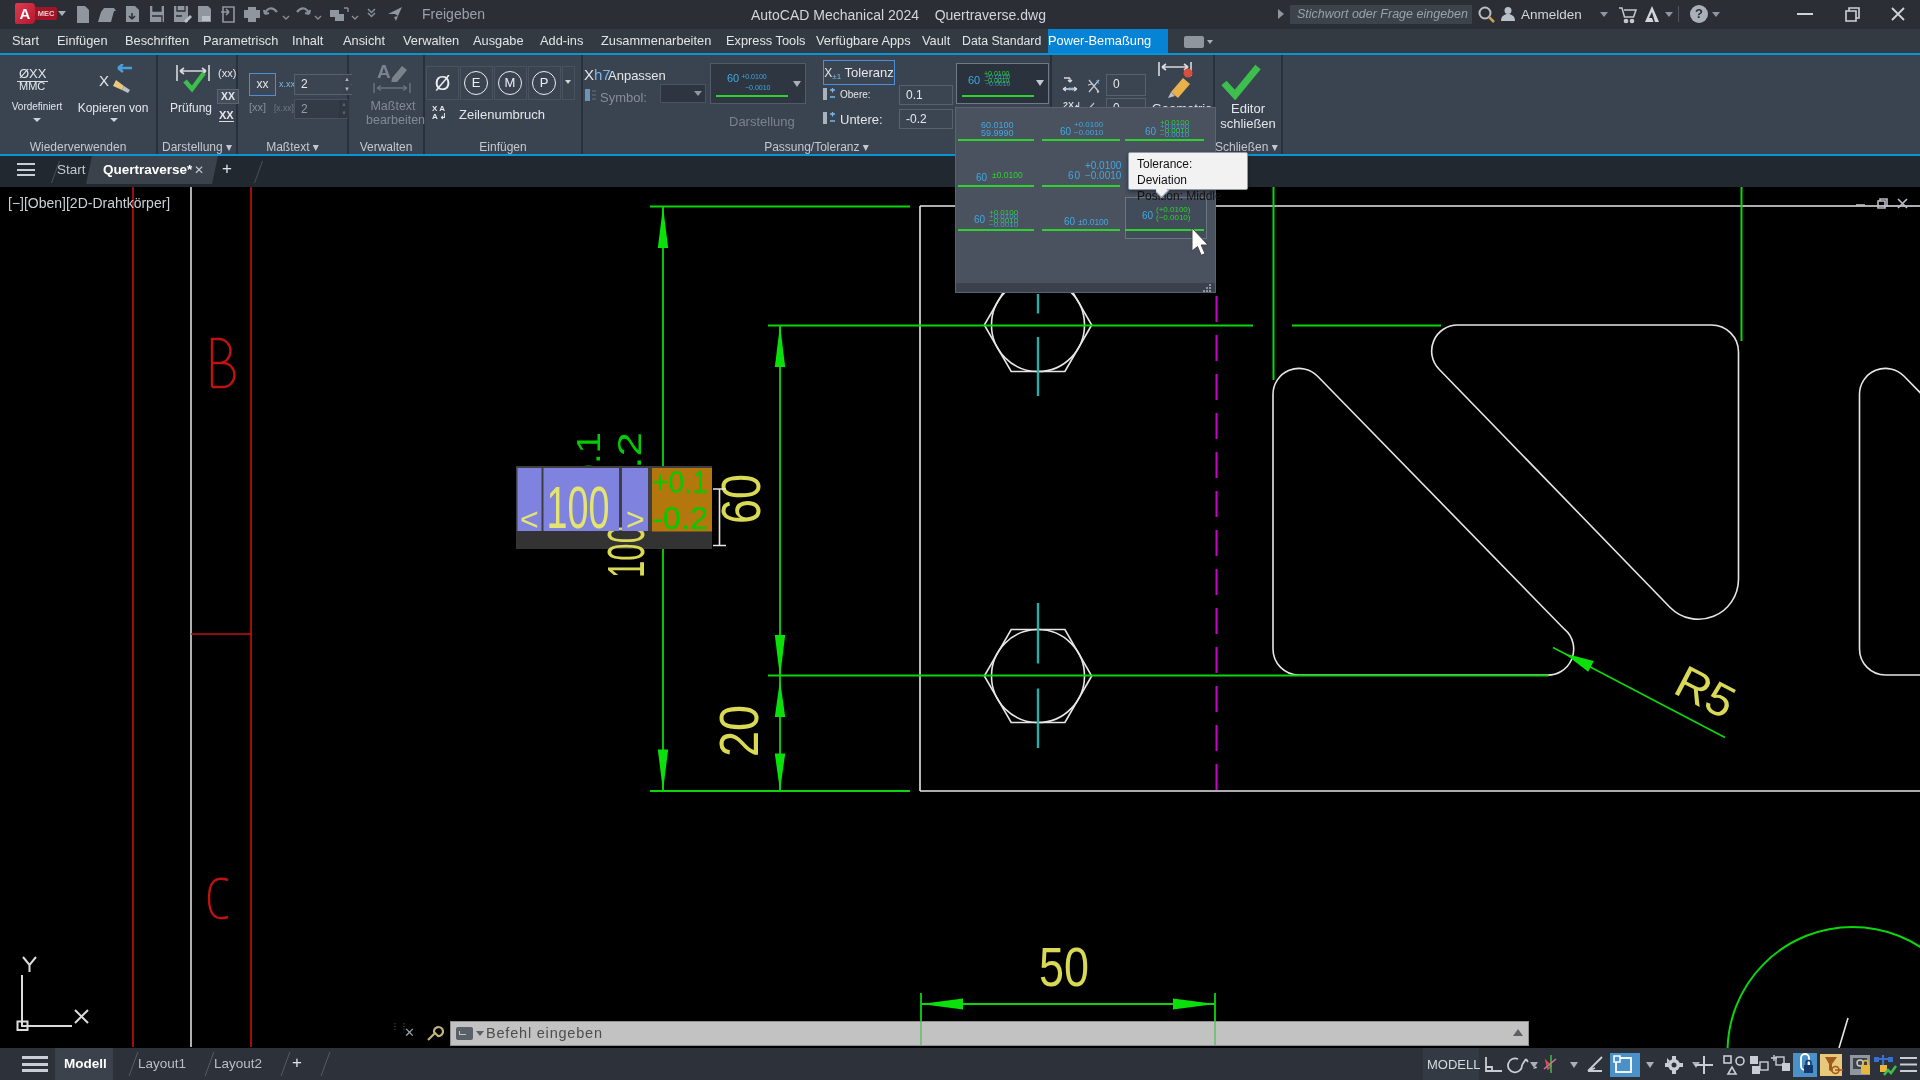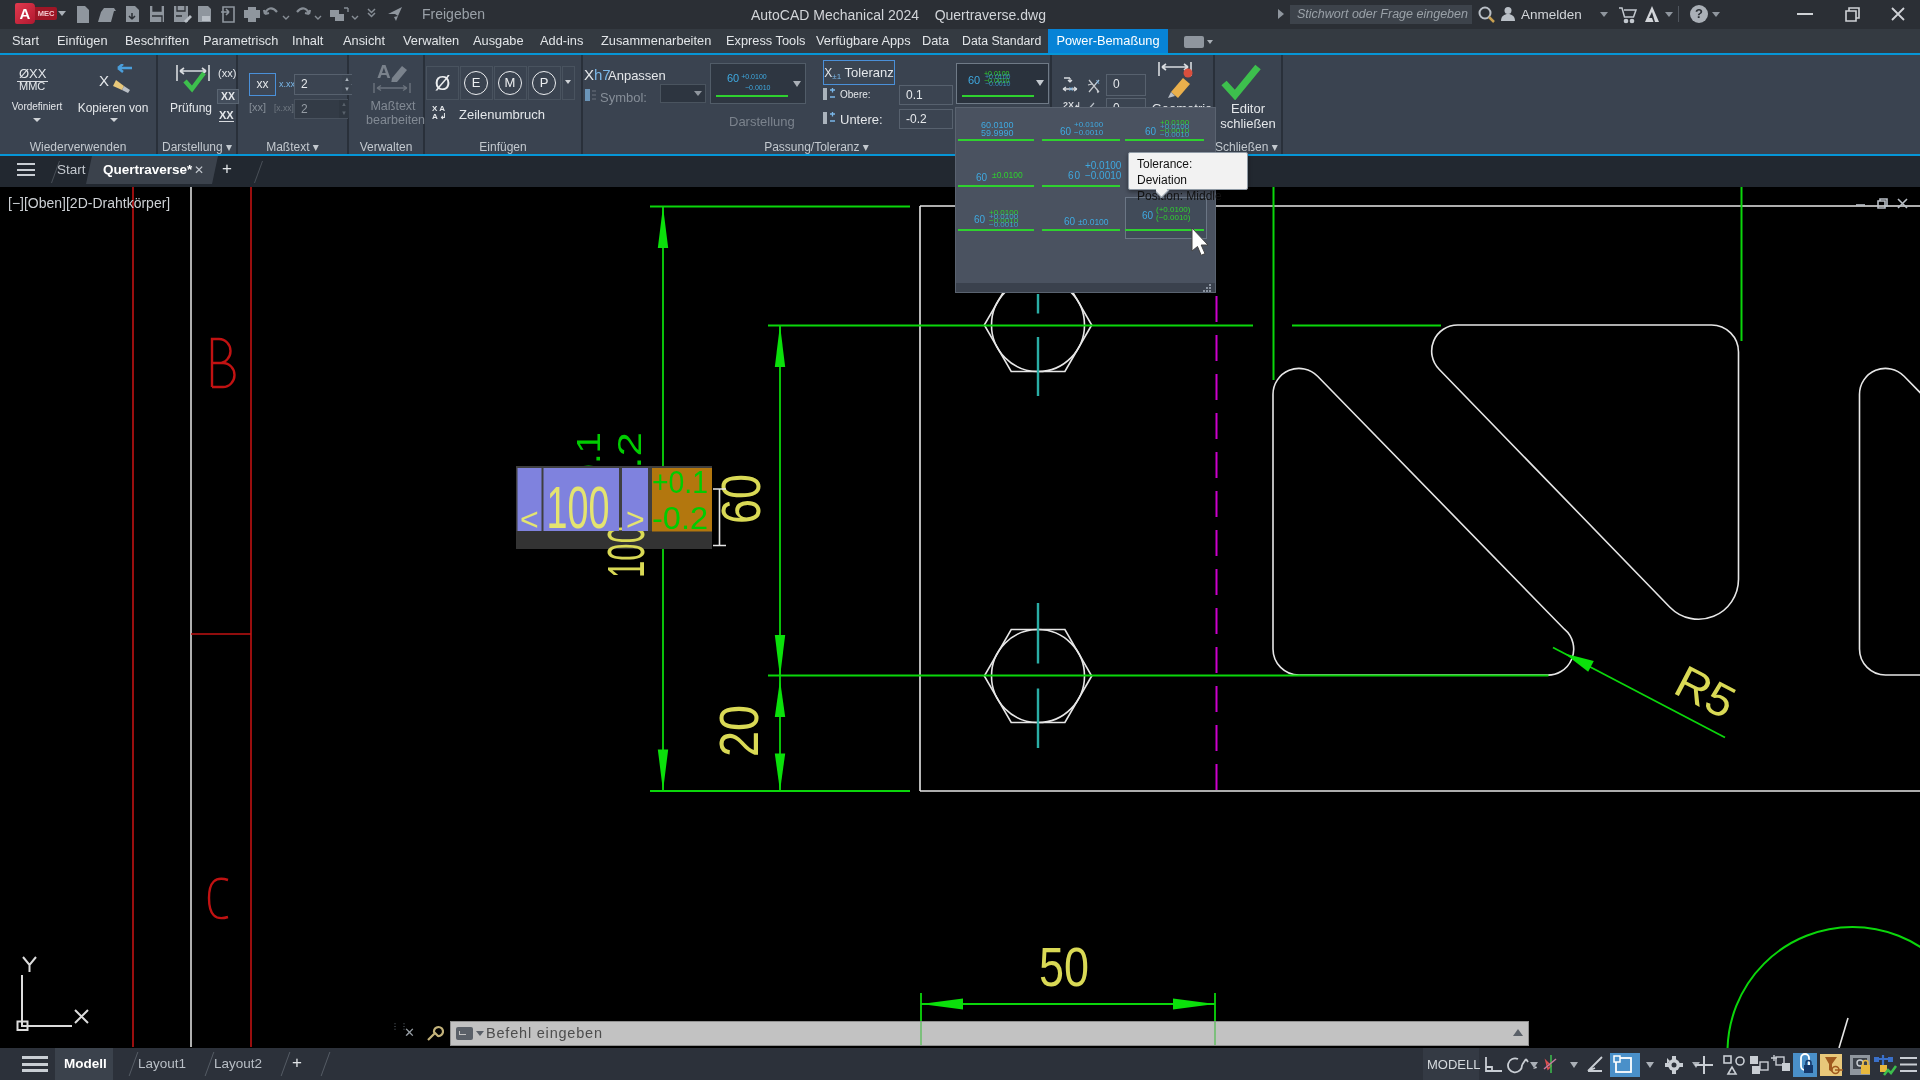--- a/index.html
+++ b/index.html
@@ -96,23 +96,23 @@
 <div class="mtab" style="left:125px">Beschriften</div>
 <div class="mtab" style="left:203px">Parametrisch</div>
 <div class="mtab" style="left:292px">Inhalt</div>
 <div class="mtab" style="left:343px">Ansicht</div>
 <div class="mtab" style="left:403px">Verwalten</div>
 <div class="mtab" style="left:473px">Ausgabe</div>
 <div class="mtab" style="left:540px">Add-ins</div>
 <div class="mtab" style="left:601px">Zusammenarbeiten</div>
 <div class="mtab" style="left:726px">Express Tools</div>
 <div class="mtab" style="left:816px">Verfügbare Apps</div>
-<div class="mtab" style="left:922px">Data</div>
+<div class="mtab" style="left:922px">Vault</div>
 <div class="mtab" style="left:962px;font-size:12.3px">Data Standard</div>
-<div class="mtab" style="left:1048px;width:120px;background:#0783d6;color:#fff;text-align:center">Power-Bemaßung</div>
+<div class="mtab" style="left:1048px;width:120px;background:#0783d6;color:#fff;text-align:left">Power-Bemaßung</div>
 <div class="abs" style="left:1184px;top:36px;width:20px;height:12px;background:#8f969e;border-radius:2px"></div>
 <div class="abs" style="left:1207px;top:40px;width:0;height:0;border-left:3.5px solid transparent;border-right:3.5px solid transparent;border-top:4.5px solid #aab0b7"></div>
 <div id="blue1"></div>
 <div id="ribbon"></div>
 <div class="rsep" style="left:156px"></div>
     <div class="rsep" style="left:236px"></div>
     <div class="rsep" style="left:347px"></div>
     <div class="rsep" style="left:423px"></div>
     <div class="rsep" style="left:581px"></div>
     <div class="rsep" style="left:1050px"></div>

